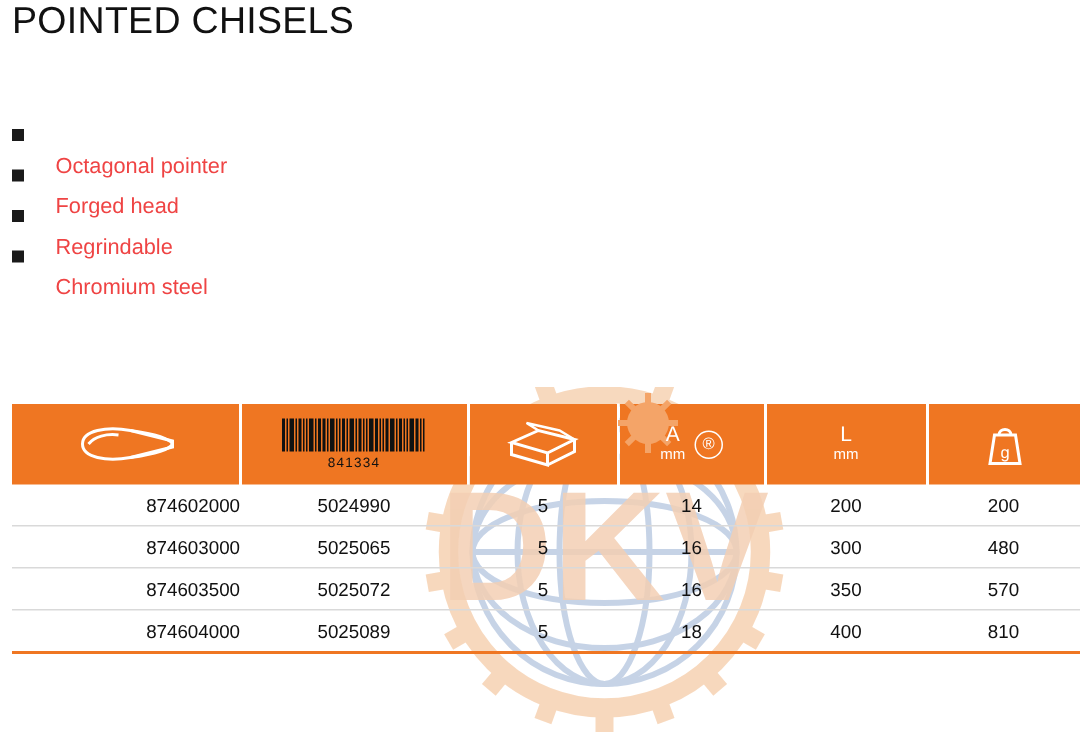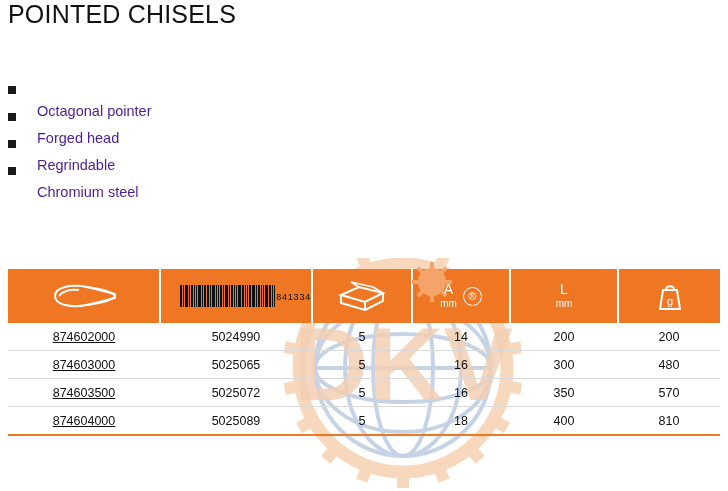--- a/index.html
+++ b/index.html
@@ -42,21 +42,21 @@
   }
   .bullet {
     width: 8px;
     height: 8px;
     background: #1a1a1a;
     margin-right: 21px;
     flex: 0 0 auto;
   }
   .feature-label {
     font-size: 14.5px;
-    color: #4c1d95;
+    color: #ef4444;
     line-height: 1;
     margin-top: 43px;
   }
 
   
   .watermark {
     position: absolute;
     left: 253px;
     top: 258px;
     width: 300px;
@@ -101,21 +101,21 @@
   .spec-table tbody tr:last-child td {
     border-bottom: 2px solid #ef7622;
   }
   .col-ref   { width: 152px; }
   .col-ean   { width: 152px; }
   .col-pack  { width: 100px; }
   .col-a     { width: 98px; }
   .col-l     { width: 108px; }
   .col-g     { width: 102px; }
 
-  .spec-table td.c-ref { text-align: center; text-decoration: underline; }
+  .spec-table td.c-ref { text-align: right; }
 
   
   .hdr-unit-wrap {
     display: flex;
     flex-direction: column;
     align-items: center;
     justify-content: center;
     line-height: 1.05;
   }
   .hdr-letter {
@@ -124,21 +124,21 @@
   }
   .hdr-unit {
     font-size: 10px;
     color: #ffffff;
     margin-top: 2px;
   }
 
   
   .barcode {
     display: flex;
-    flex-direction: row;
+    flex-direction: column;
     align-items: center;
     justify-content: flex-end;
   }
   .barcode-bars {
     display: flex;
     align-items: flex-end;
     height: 22px;
   }
   .barcode-bars i {
     display: block;

